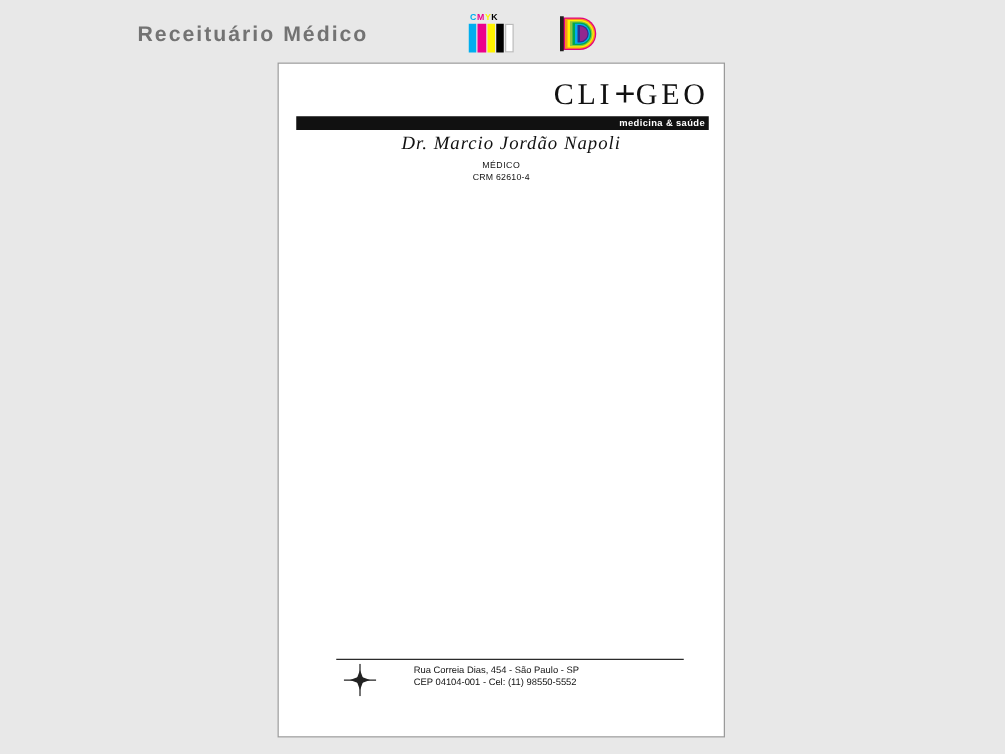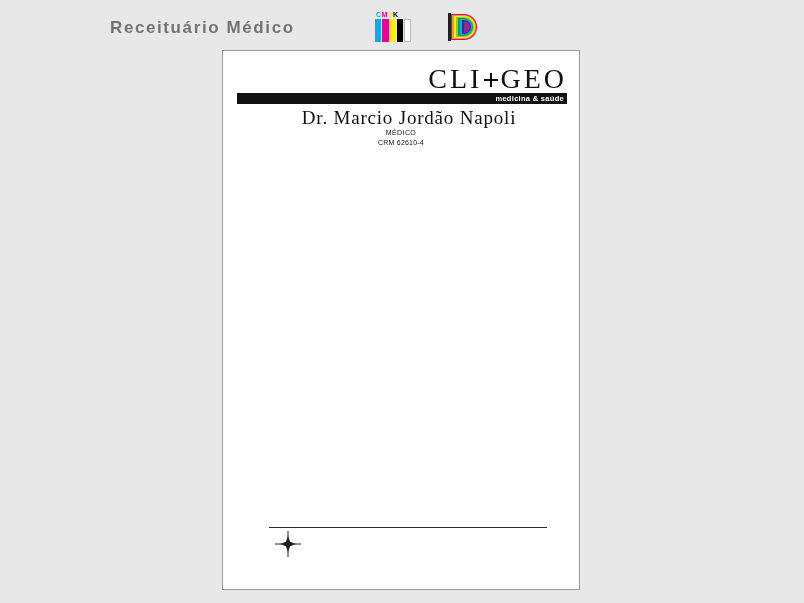--- a/index.html
+++ b/index.html
@@ -102,21 +102,21 @@
     left: 0;
     top: 12px;
     width: 100%;
     height: 46px;
   }
   #logo-wordmark {
     position: absolute;
     right: 12px;
     top: 0;
     font-family: "Liberation Serif", serif;
-    font-size: 28px;
+    font-size: 24px;
     letter-spacing: 3px;
     color: #111;
     white-space: nowrap;
   }
   #logo-wordmark .cross {
     display: inline-block;
     position: relative;
     width: 14px;
     height: 14px;
     vertical-align: middle;
@@ -155,21 +155,22 @@
   }
 
   
   #doctor-name {
     position: absolute;
     left: 16px;
     right: 0;
     top: 56px;
     text-align: center;
     font-family: "Liberation Serif", serif;
-    font-size: 19px;
+    font-style: italic;
+    font-size: 15px;
     letter-spacing: 0.8px;
     color: #111;
   }
   #doctor-role {
     position: absolute;
     left: 0;
     right: 0;
     top: 78px;
     text-align: center;
     font-size: 7px;
@@ -273,15 +274,19 @@
   <div id="footer-block">
     <div id="footer-rule"></div>
     <div id="compass-icon">
       <svg width="26" height="26" viewBox="0 0 26 26" xmlns="http://www.w3.org/2000/svg">
         <line x1="13" y1="0" x2="13" y2="26" stroke="#222" stroke-width="1"></line>
         <line x1="0" y1="13" x2="26" y2="13" stroke="#222" stroke-width="1"></line>
         <polygon points="13,5 16,13 13,21 10,13" fill="#222"></polygon>
         <polygon points="5,13 13,10 21,13 13,16" fill="#222"></polygon>
       </svg>
     </div>
+    <div id="footer-address">
+      <div>Rua Correia Dias, 454 - São Paulo - SP</div>
+      <div>CEP 04104-001 - Cel: (11) 98550-5552</div>
+    </div>
   </div>
 
 </div>
 
 </body></html>

